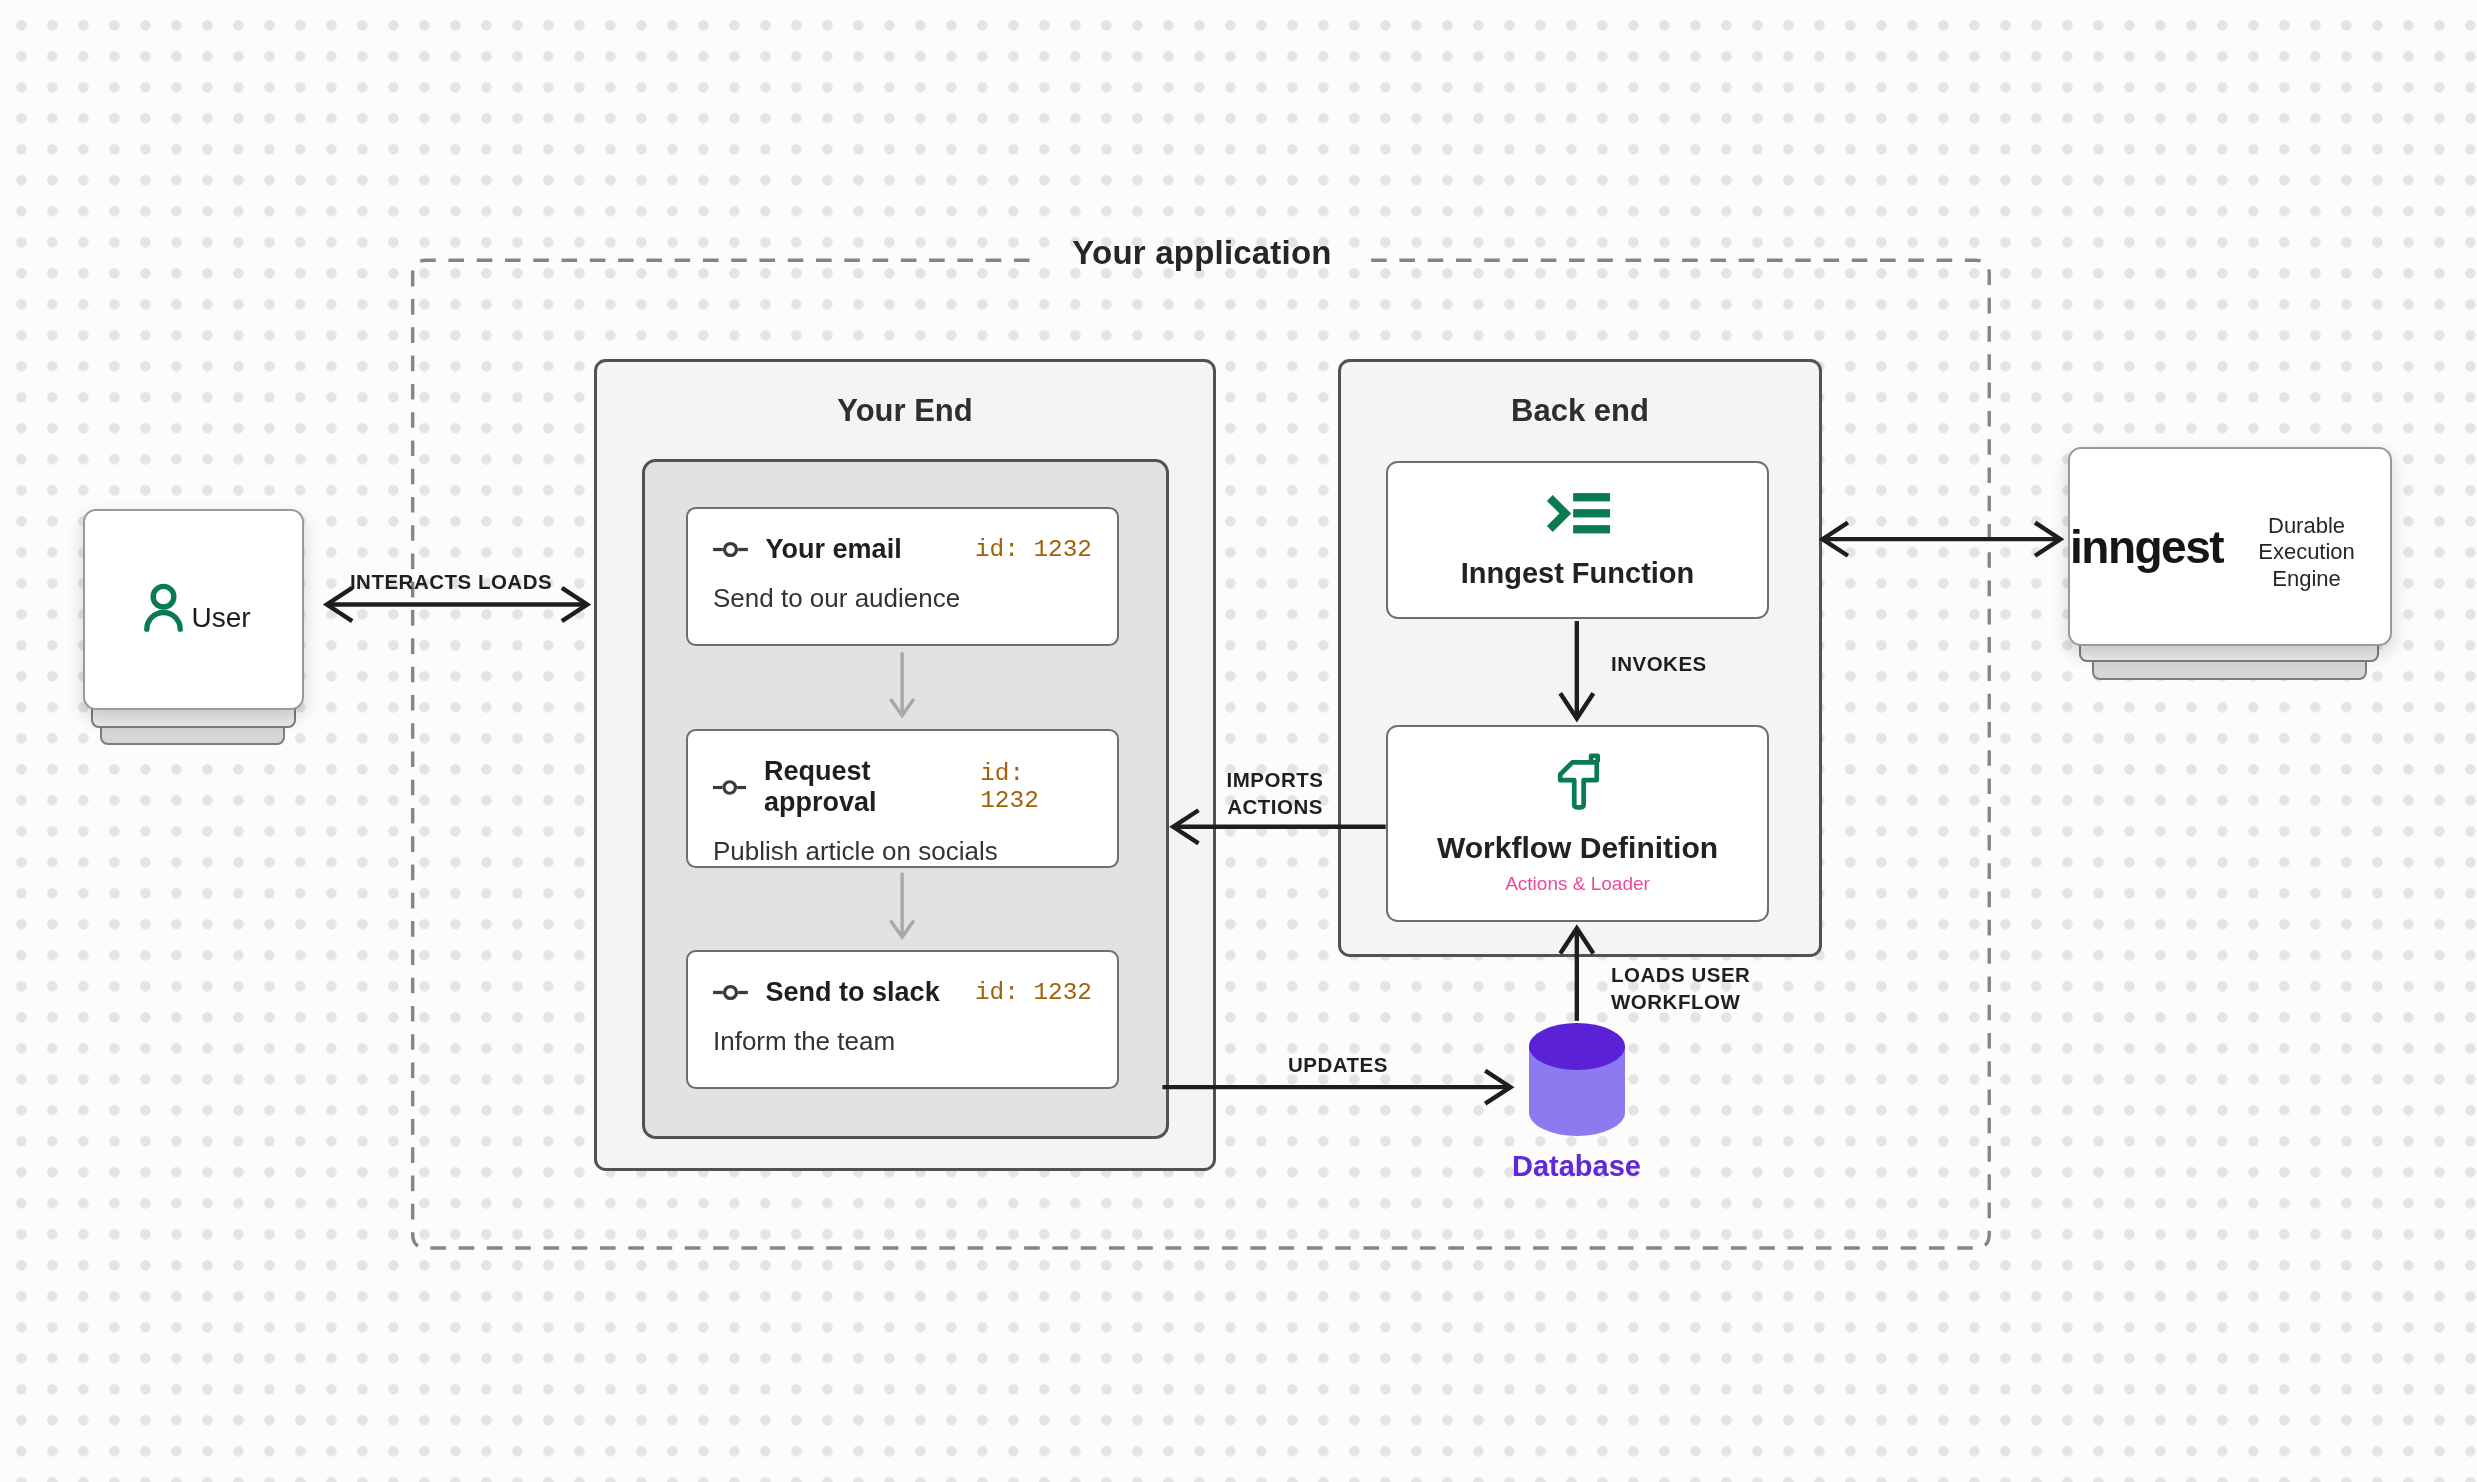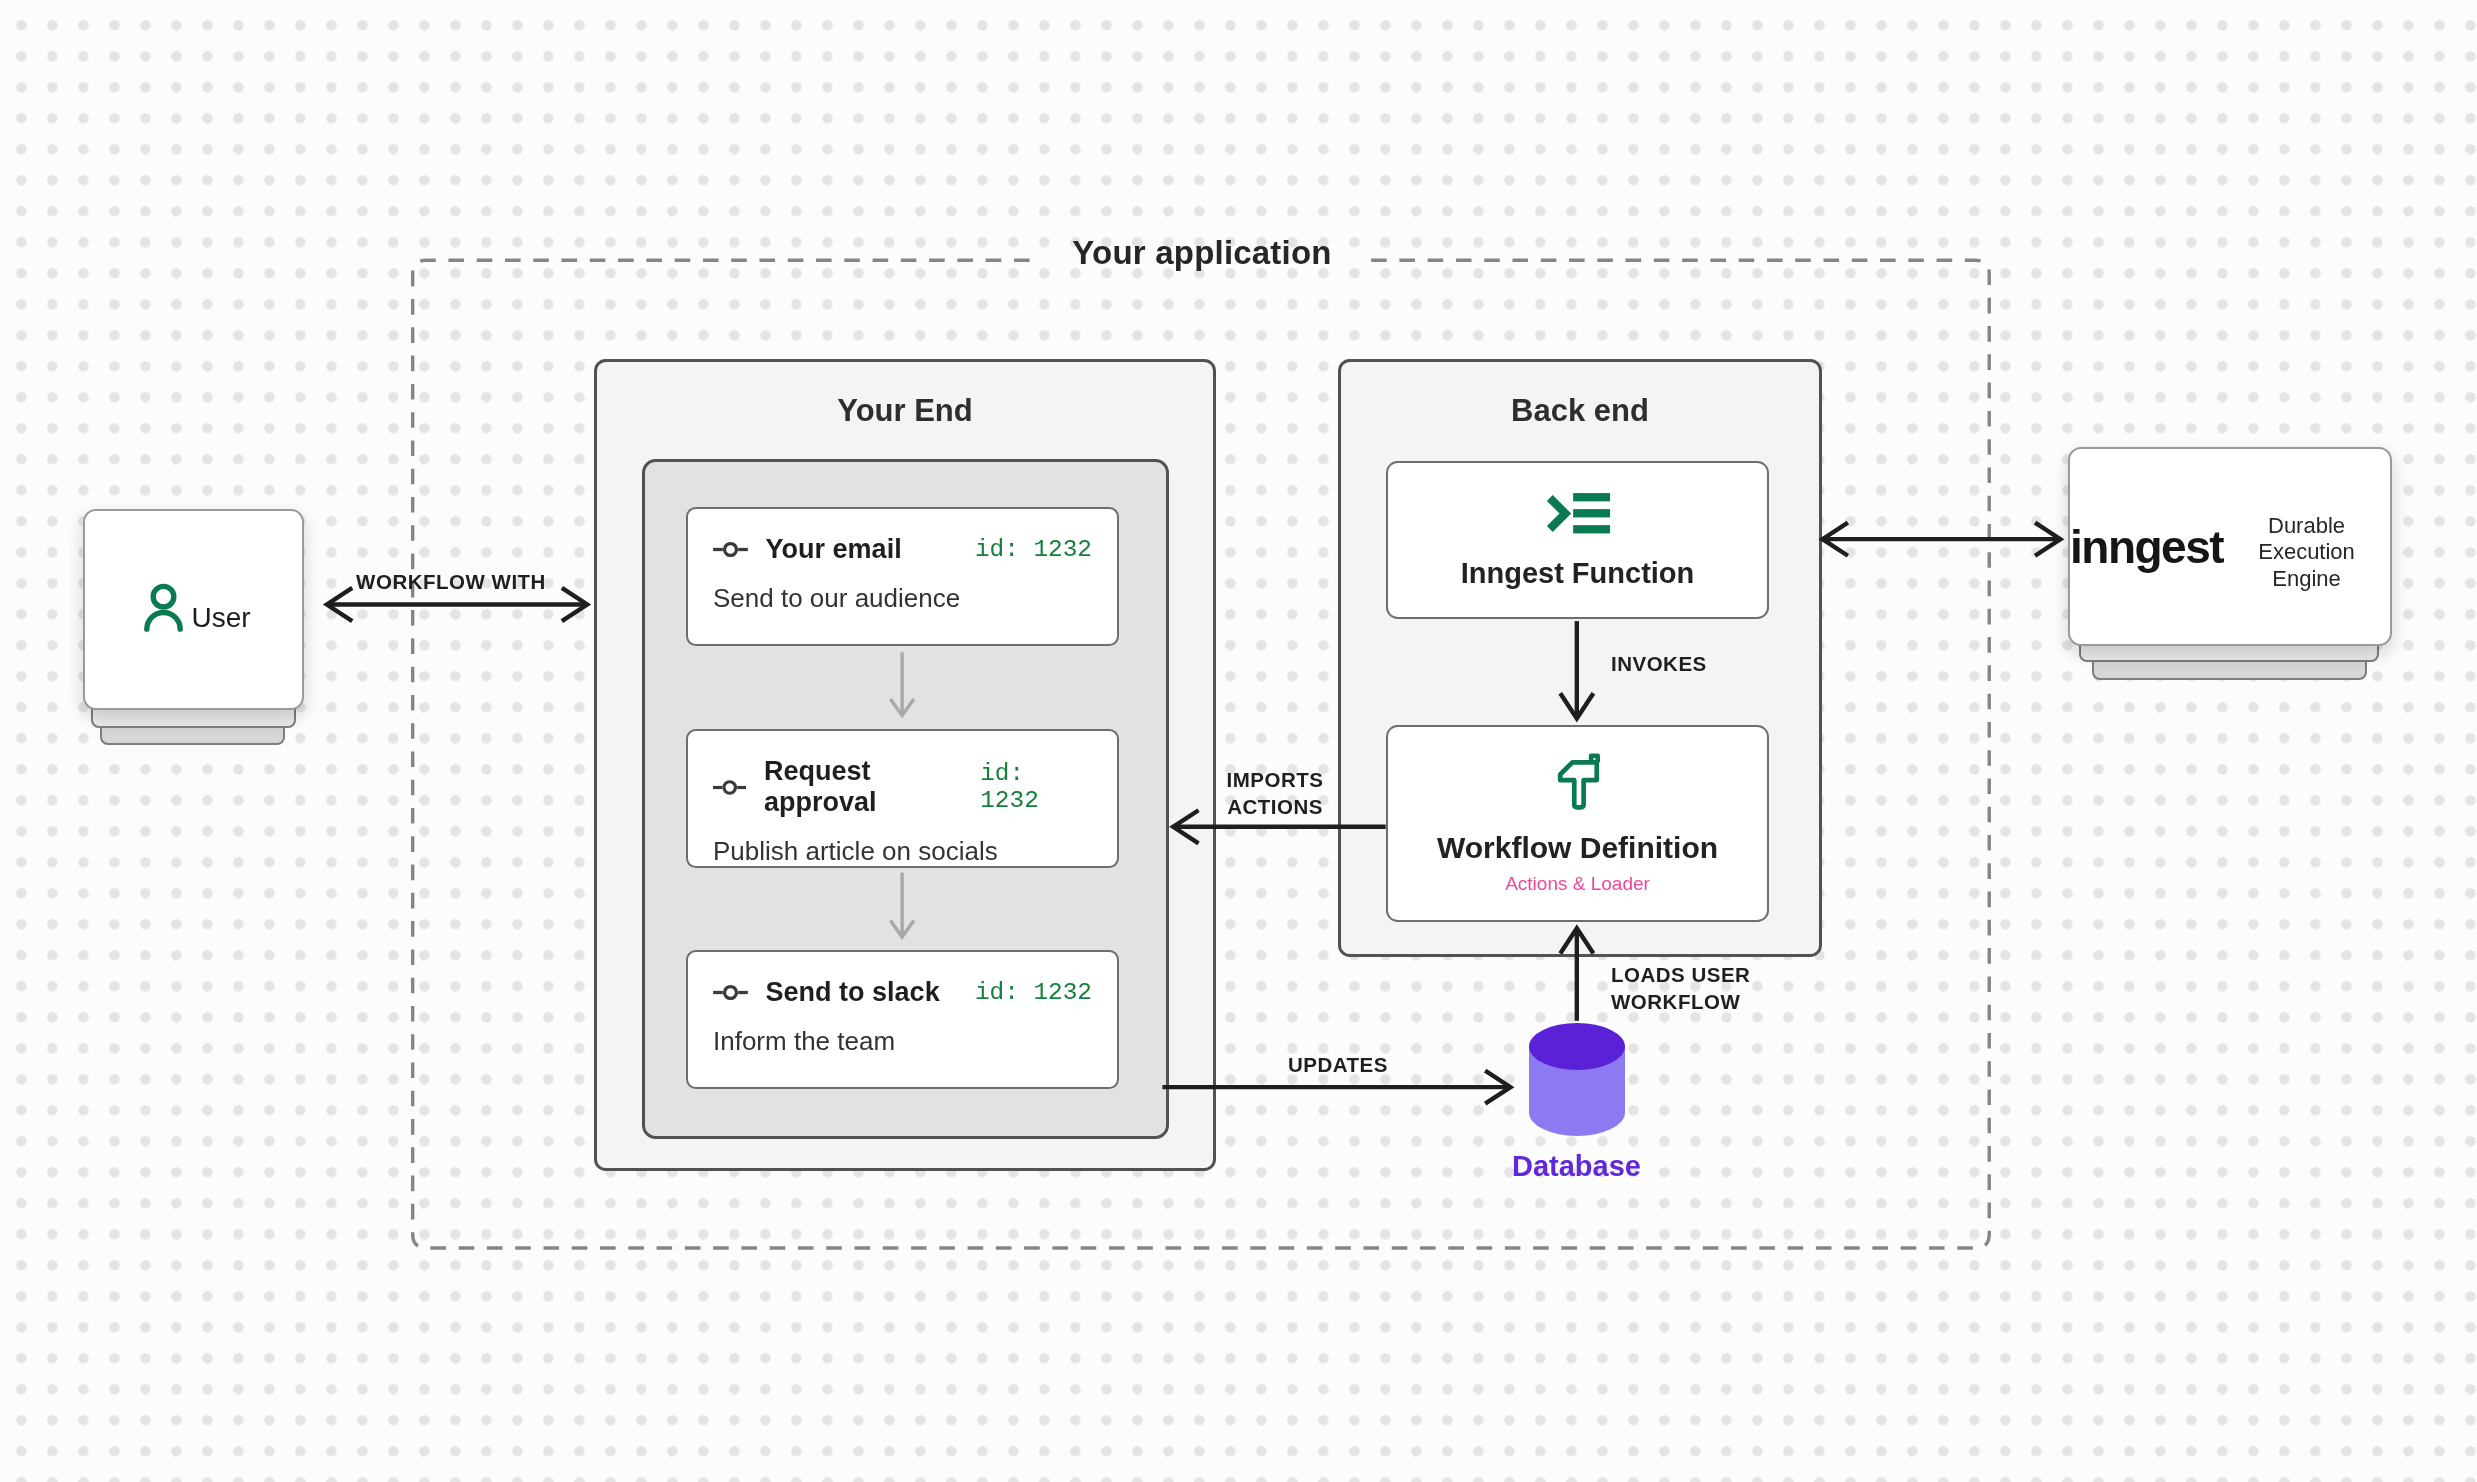--- a/index.html
+++ b/index.html
@@ -32,21 +32,21 @@
   }
   
   .step-card{
     position:absolute;background:#ffffff;border:2.4px solid #6e6e6e;border-radius:9.8px;
     box-sizing:border-box;padding:25px 25px 0 25px;z-index:3;
   }
   .step-head{display:flex;align-items:center;}
   .step-title{font-size:27px;font-weight:700;color:#1f1f1f;margin-left:17.6px;}
   .step-id{
     margin-left:auto;font-family:"Liberation Mono","DejaVu Sans Mono",monospace;
-    font-size:24.4px;color:#15803d;
+    font-size:24.4px;color:#a16207;
   }
   .step-desc{margin-top:17.6px;font-size:26px;color:#333;}
   
   .be-card{
     position:absolute;background:#fff;border:2.4px solid #6e6e6e;border-radius:11.7px;
     box-sizing:border-box;display:flex;flex-direction:column;align-items:center;
     justify-content:center;z-index:3;text-align:center;
   }
   .be-card .ttl{font-size:29px;font-weight:600;color:#222;margin-top:19.5px;}
   .be-card .sub{font-size:19px;color:#ec4899;margin-top:7.8px;}
@@ -189,20 +189,20 @@
   <div class="plat-card" style="left:2068px;top:447px;width:324px;height:199px;">
     <div class="inngest-logo">inngest</div>
     <div class="engine-sub" style="width:254px;">Durable Execution Engine</div>
   </div>
 
   <div class="abs db-body" style="left:1529px;top:1046px;width:96px;height:66px;"></div>
   <div class="abs db-ellipse" style="left:1529px;top:1089px;width:96px;height:47px;background:var(--purple-body);"></div>
   <div class="abs db-ellipse" style="left:1529px;top:1023px;width:96px;height:47px;background:var(--purple-top);"></div>
   <div class="abs db-label" style="left:1479px;top:1150px;width:195px;">Database</div>
 
-  <div class="abs edge-label center-anchor" style="left:451px;top:582px;white-space:nowrap;">WORKFLOW WITH</div>
+  <div class="abs edge-label center-anchor" style="left:451px;top:582px;white-space:nowrap;">INTERACTS LOADS</div>
   <div class="abs edge-label" style="left:1611px;top:651px;">INVOKES</div>
   <div class="abs edge-label above-anchor" style="left:1275px;top:820px;width:166px;">IMPORTS ACTIONS</div>
   <div class="abs edge-label above-anchor" style="left:1338px;top:1079px;width:195px;">UPDATES</div>
   <div class="abs edge-label" style="left:1611px;top:962px;width:171px;">LOADS USER WORKFLOW</div>
 
 </div>
 
 
 </body></html>

